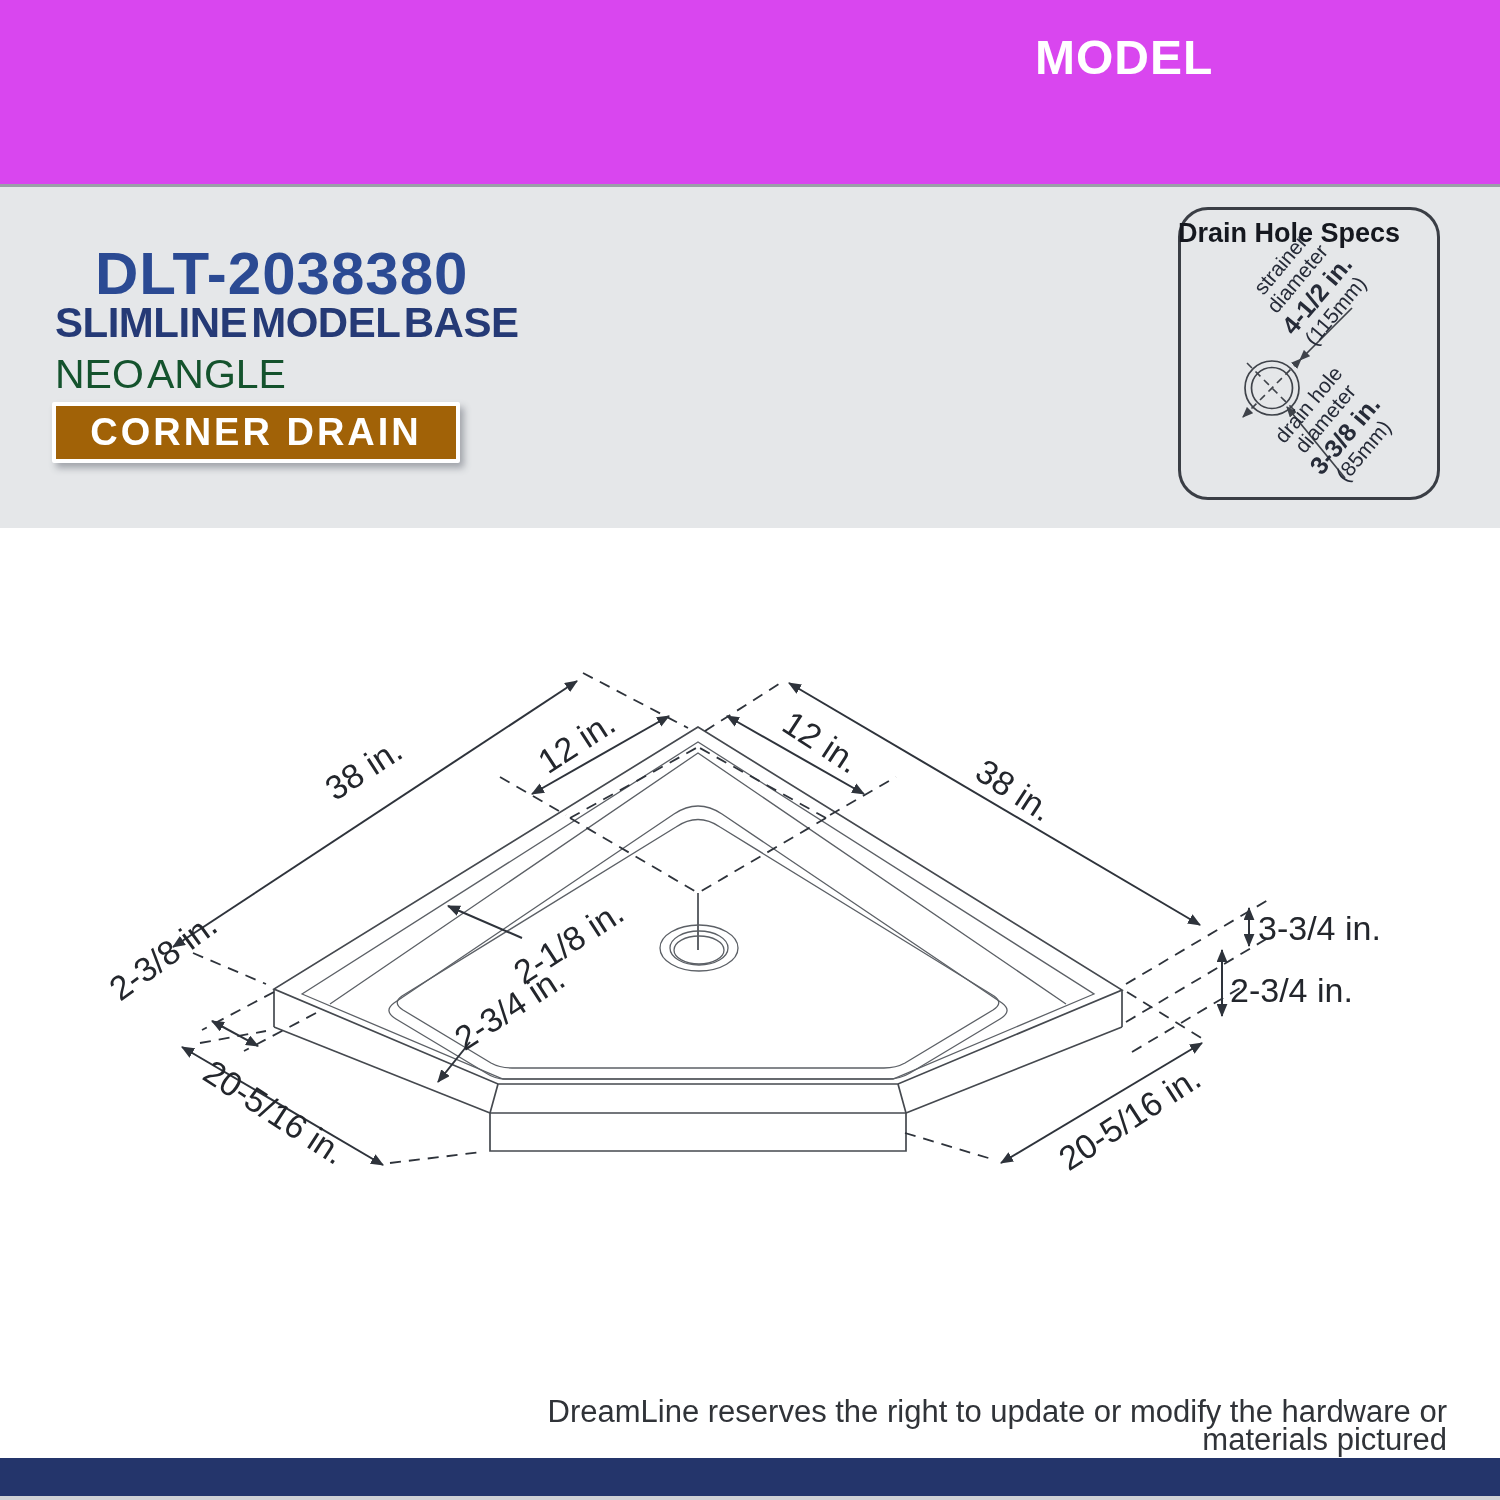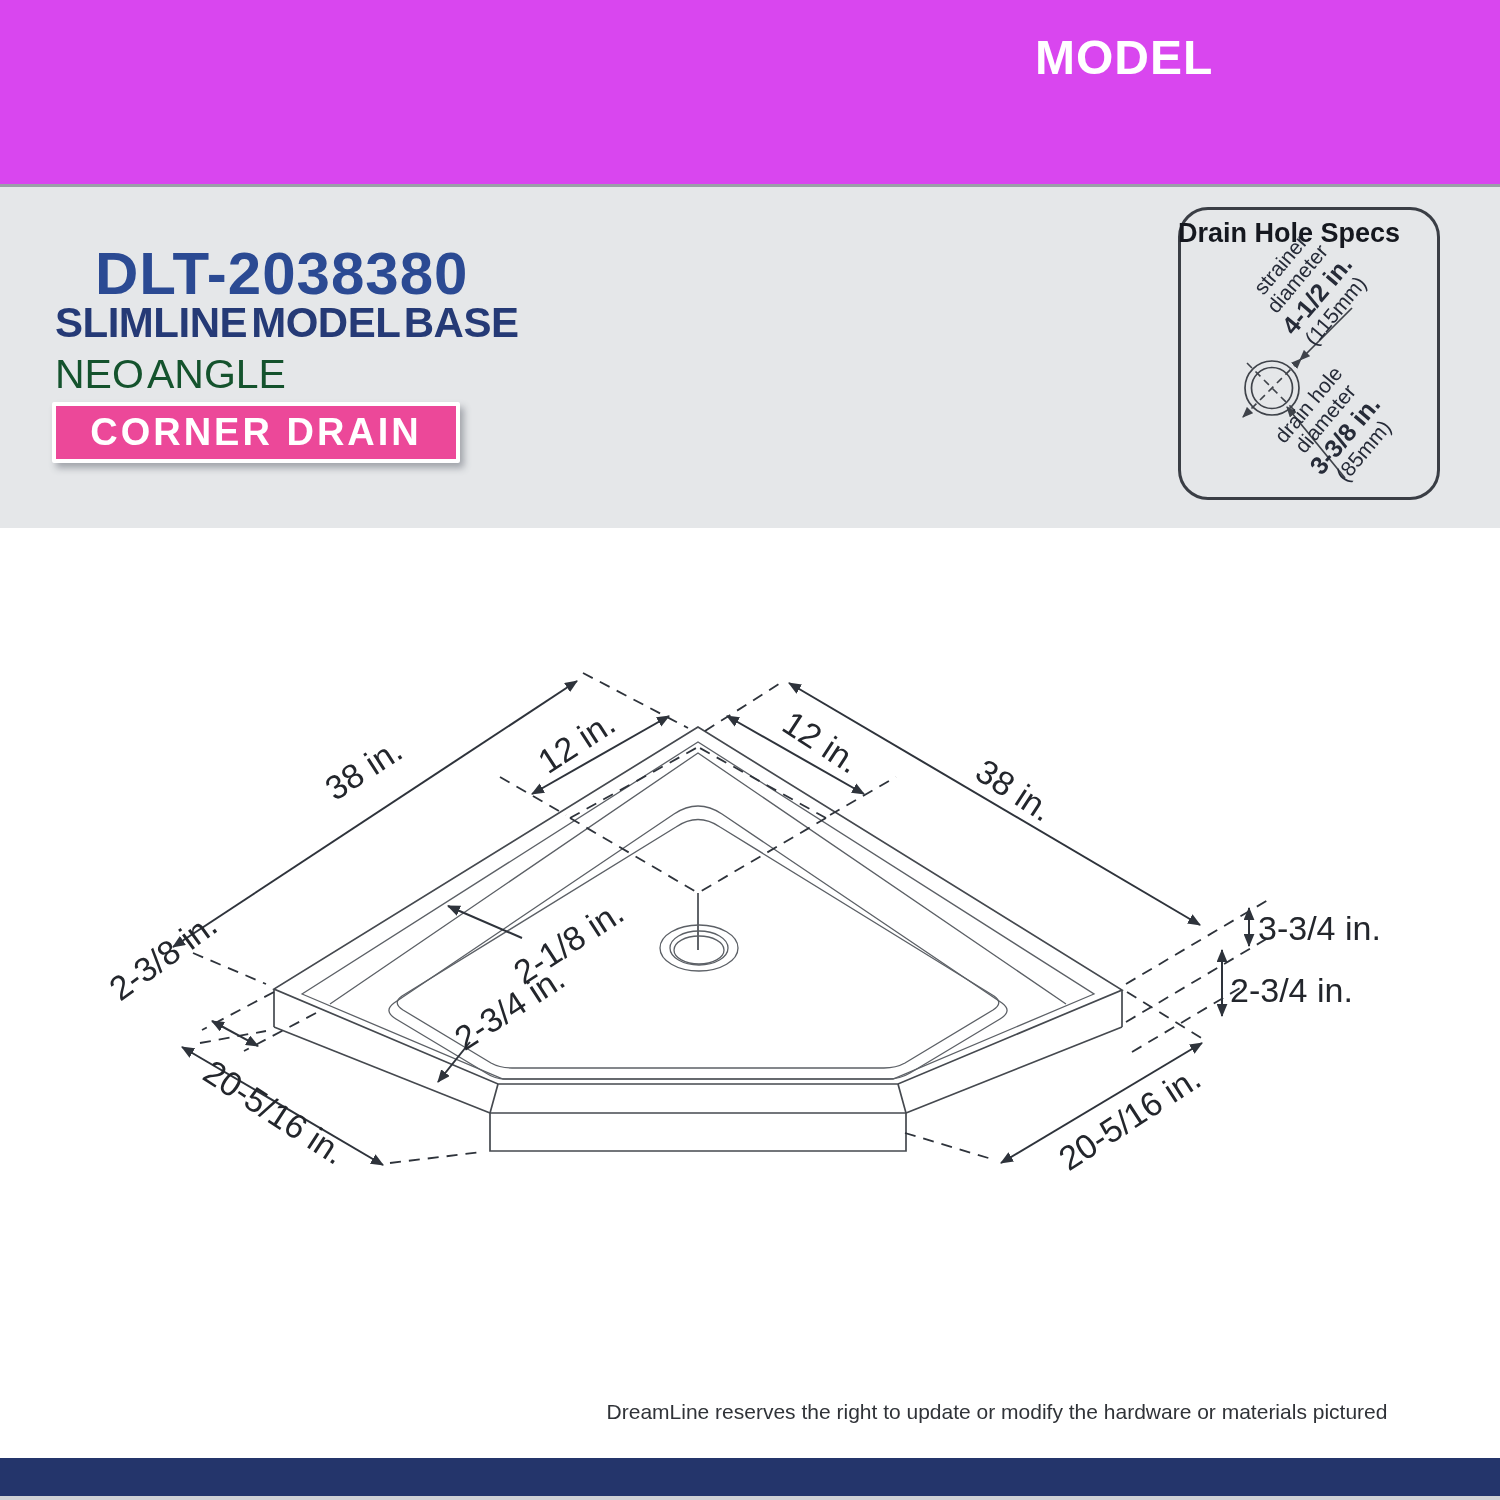--- a/index.html
+++ b/index.html
@@ -28,41 +28,41 @@
   .product-name{
     position:absolute;left:55px;top:299px;
     font-size:42px;font-weight:bold;color:#253a76;word-spacing:-7px;letter-spacing:-0.5px;
   }
   .product-style{
     position:absolute;left:55px;top:351px;
     font-size:41px;font-weight:normal;color:#14532d;word-spacing:-6px;
   }
   .badge{
     position:absolute;left:52px;top:402px;width:400px;height:53px;
-    background:#ec4899;border:4px solid #ffffff;border-radius:2px;
+    background:#a16207;border:4px solid #ffffff;border-radius:2px;
     box-shadow:4px 5px 7px rgba(80,85,95,0.45);
     display:flex;align-items:center;justify-content:center;
   }
   .badge span{
     color:#ffffff;font-size:38px;font-weight:bold;letter-spacing:3px;
   }
   
   .spec-box{
     position:absolute;left:1178px;top:207px;width:262px;height:293px;
     border:3px solid #3a3e45;border-radius:30px;background:transparent;
     box-sizing:border-box;
   }
   .spec-title{
     position:absolute;left:1178px;top:218px;width:262px;text-align:left;
     font-size:27px;font-weight:bold;color:#15181f;
   }
   
   .disclaimer{
-    position:absolute;right:53px;top:1398px;width:900px;text-align:center;
-    font-size:21px;line-height:28px;color:#303338;
+    position:absolute;right:53px;top:1398px;width:900px;text-align:right;
+    font-size:31px;line-height:28px;color:#303338;
   }
   .footer-bar{
     position:absolute;left:0;top:1458px;width:1500px;height:38px;background:#24356b;
   }
   .footer-strip{
     position:absolute;left:0;top:1496px;width:1500px;height:4px;background:#cfd1d4;
   }
   
   .diagram-svg{
     position:absolute;left:0;top:0;width:1500px;height:1500px;pointer-events:none;

